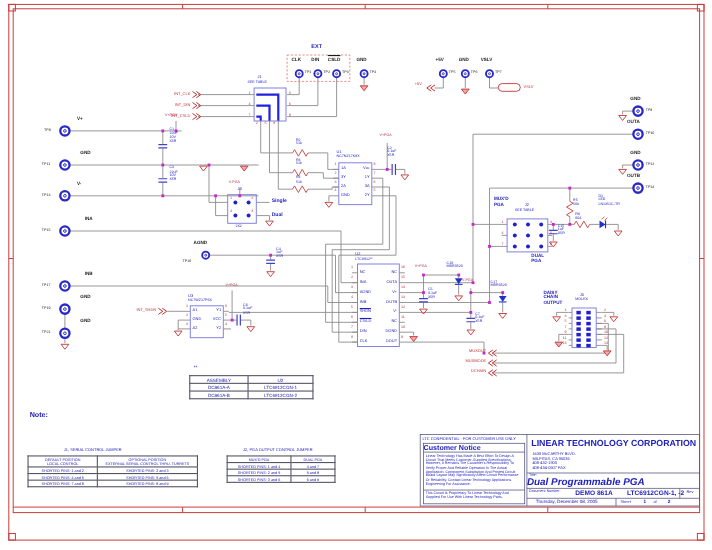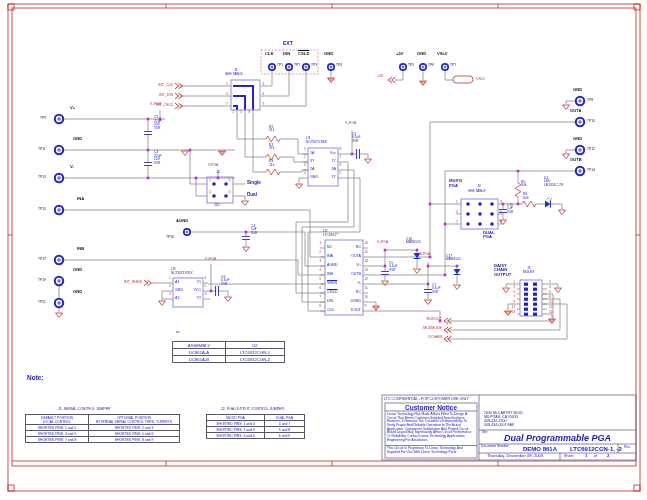--- a/index.html
+++ b/index.html
@@ -4,21 +4,21 @@
 <style>
   html,body{margin:0;padding:0;background:#fff}
   #stage{position:relative;width:647px;height:500px;background:#fff;overflow:hidden;
          font-family:"Liberation Sans",sans-serif}
   .L{position:absolute;white-space:pre-line;line-height:1.12;font-style:normal;
      font-family:"Liberation Sans",sans-serif;letter-spacing:0}
   .bk{color:#1a1a1a}.bl{color:#2020bb}.rd{color:#c03030}.pg{color:#b03050}
   .f3{font-size:3.3px}.f35{font-size:3.6px}.f4{font-size:4.2px}.f45{font-size:4.6px}
   .f5{font-size:5px}.f6{font-size:6px}.f65{font-size:6.5px}.f8{font-size:8px}.f9{font-size:9px}
   .b{font-weight:bold}.it{font-style:italic}.ov{text-decoration:overline}
-  .ra{text-align:right}.ce{text-align:center}.w{white-space:normal}
+  .ra{text-align:right}.ce{}.w{white-space:normal}
   svg{position:absolute;left:0;top:0}
   table.sch{position:absolute;border-collapse:collapse;table-layout:fixed}
   table.sch td{border:0.6px solid #556;color:#2020bb;text-align:center;
                padding:0.5px 1px;white-space:pre-line;overflow:hidden}
   table.t1 td{font-size:3.4px}
   table.asm td{font-size:4.2px}
 </style>
 </head>
 <body>
 
@@ -564,20 +564,21 @@
           <td>SHORTED PINS: 3 and 6</td>
       <td>6 and 9</td>
         </tr>
 </tbody>
     </table>
 
 <i class="L f35 bl" style="left:384px;top:396.5px">LTC CONFIDENTIAL - FOR CUSTOMER USE ONLY</i>
 <i class="L f65 b bl ce" style="left:385px;top:404px;width:92px">Customer Notice</i>
 <i class="L f3 bl w" style="left:387px;top:413px;width:88px">Linear Technology Has Made A Best Effort To Design A Circuit That Meets Customer-Supplied Specifications; However, It Remains The Customer's Responsibility To Verify Proper And Reliable Operation In The Actual Application. Component Substitution And Printed Circuit Board Layout May Significantly Affect Circuit Performance Or Reliability. Contact Linear Technology Applications Engineering For Assistance.</i>
 <i class="L f3 bl w" style="left:387px;top:447px;width:88px">This Circuit Is Proprietary To Linear Technology And Supplied For Use With Linear Technology Parts.</i>
+<i class="L f8 b bl" style="left:483px;top:399px">LINEAR TECHNOLOGY CORPORATION</i>
 <i class="L f35 bl" style="left:484px;top:410.5px">1630 McCARTHY BLVD.
 MILPITAS, CA 95035
 408-432-1900
 408-434-0507 FAX</i>
 <i class="L f3 bl" style="left:481px;top:431px">Title:</i>
 <i class="L f9 b it bl ce" style="left:479px;top:433px;width:157px">Dual Programmable PGA</i>
 <i class="L f3 bl" style="left:481px;top:444.8px">Document Number:</i>
 <i class="L f6 b bl" style="left:523px;top:446px">DEMO 861A</i>
 <i class="L f6 b bl" style="left:570px;top:446px">LTC6912CGN-1, -2</i>
 <i class="L f35 bl" style="left:624px;top:444.8px">Rev</i>

